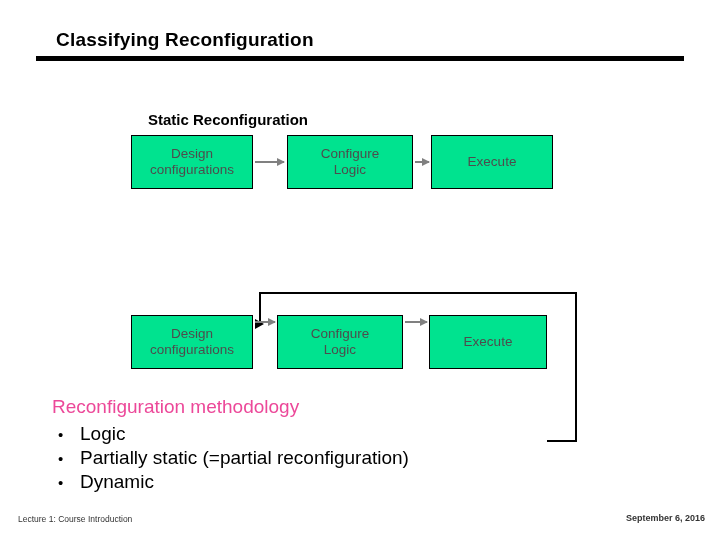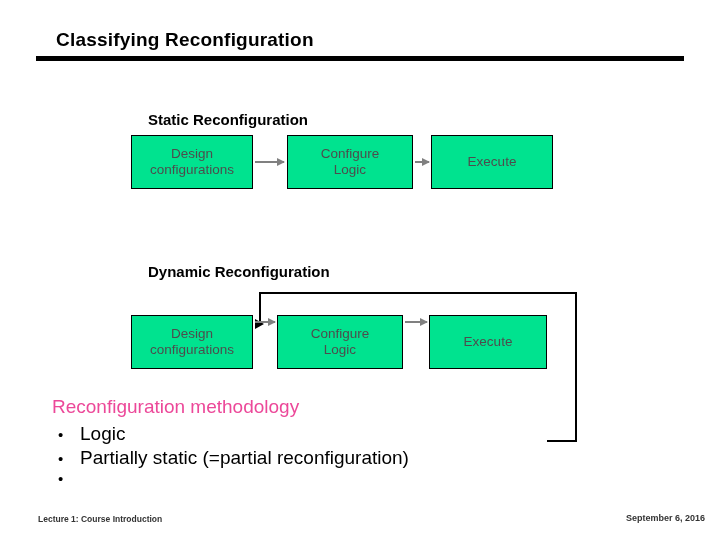--- a/index.html
+++ b/index.html
@@ -169,24 +169,24 @@
   .bullet-dot {
     width: 22px;
     flex: 0 0 22px;
     font-size: 15px;
     line-height: 1;
   }
 
   
   #footer-left {
     position: absolute;
-    left: 38px;
+    left: 18px;
     top: 514px;
     font-size: 8.5px;
-    font-weight: bold;
+    font-weight: normal;
     color: #333333;
     white-space: nowrap;
   }
   #footer-right {
     position: absolute;
     right: 15px;
     top: 513px;
     font-size: 9px;
     font-weight: bold;
     color: #333333;
@@ -216,21 +216,20 @@
       <span class="txt">Logic</span>
     </span>
   </div>
   <div class="arrow" id="arrow-s2"></div>
   <div class="proc-box" id="box-s3">
     <span>
       <span class="txt">Execute</span>
     </span>
   </div>
 
-  <div class="section-label" id="label-dynamic">Dynamic Reconfiguration</div>
 
   <div id="loop-top"></div>
   <div id="loop-right"></div>
   <div id="loop-bottom"></div>
   <div id="loop-left"></div>
   <div id="loop-arrowhead"></div>
 
   <div class="proc-box" id="box-d1">
     <span>
       <span class="txt">Design</span>
@@ -259,17 +258,18 @@
   <div class="bullet-row">
     <span class="bullet-dot">•</span>
     <span>Logic</span>
   </div>
   <div class="bullet-row">
     <span class="bullet-dot">•</span>
     <span>Partially static (=partial reconfiguration)</span>
   </div>
   <div class="bullet-row">
     <span class="bullet-dot">•</span>
+    <span>Dynamic</span>
   </div>
 </div>
 
 <div id="footer-left">Lecture 1: Course Introduction</div>
 <div id="footer-right">September 6, 2016</div>
 
 </body></html>

